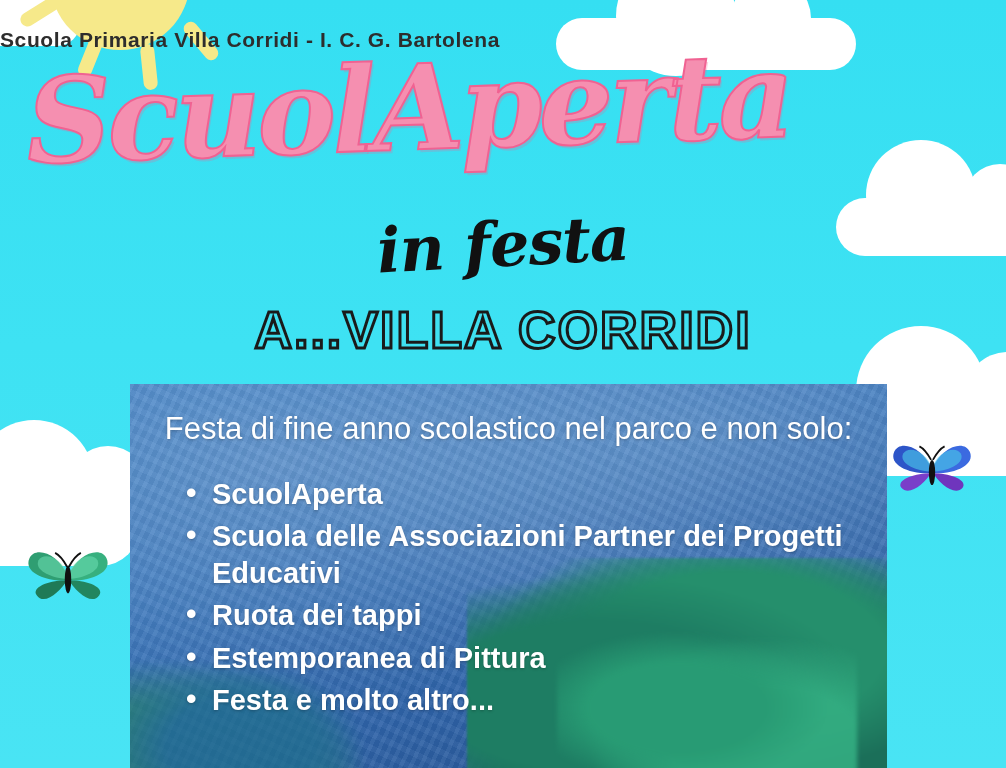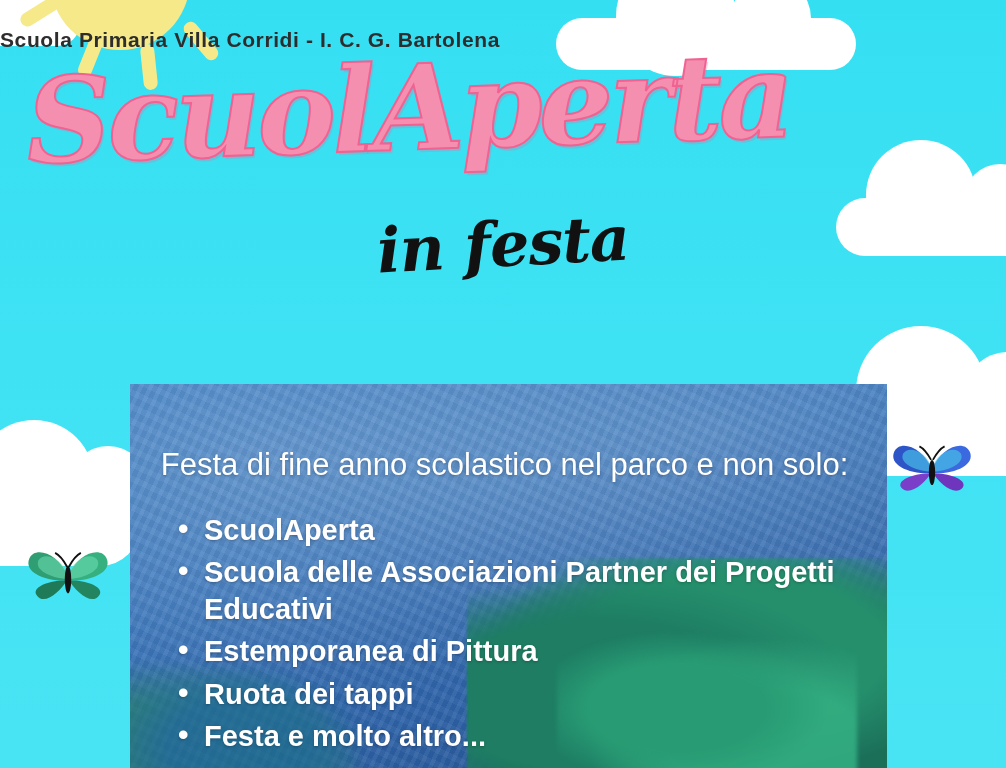--- a/index.html
+++ b/index.html
@@ -255,23 +255,22 @@
     background:
       radial-gradient(ellipse at 50% 60%, #1f6f8c 0 40%, rgba(31,111,140,0) 68%),
       radial-gradient(ellipse at 20% 80%, #27826b 0 42%, rgba(39,130,107,0) 70%);
     filter: blur(3px);
     opacity: 0.7;
   }
 
   .panel-content {
     position: relative;
     z-index: 2;
-    padding: 26px 30px 0 22px;
+    padding: 26px 30px 0 30px;
     color: #ffffff;
-    margin-top: 36px;
   }
   .panel-intro {
     text-align: center;
     font-size: 31px;
     line-height: 1.22;
     font-weight: 500;
     text-shadow: 0 1px 3px rgba(0,0,0,0.25);
   }
   .panel-list {
     margin: 28px 0 0 22px;
@@ -320,34 +319,35 @@
     <div class="ray r3"></div>
     <div class="ray r4"></div>
   </div>
 
   <div class="header-line">Scuola Primaria Villa Corridi - I. C. G. Bartolena</div>
 
   <div class="title-script">ScuolAperta</div>
 
   <div class="subtitle-script">in festa</div>
 
+  <div class="place-name">A...VILLA CORRIDI</div>
 
   <div class="panel">
     <div class="panel-texture"></div>
     <div class="foliage-left"></div>
     <div class="foliage"></div>
     <div class="foliage2"></div>
 
     <div class="panel-content">
       <div class="panel-intro">Festa di fine anno scolastico nel parco e non solo:</div>
       <ul class="panel-list">
         <li>ScuolAperta</li>
         <li>Scuola delle Associazioni Partner dei Progetti Educativi</li>
+        <li>Ruota dei tappi</li>
         <li>Estemporanea di Pittura</li>
-        <li>Ruota dei tappi</li>
         <li>Festa e molto altro...</li>
       </ul>
     </div>
   </div>
 
   <svg class="butterfly bf-right" viewBox="0 0 100 80">
     <g>
       <path d="M50 42 C40 16, 14 8, 8 22 C2 36, 22 46, 46 46 Z" fill="#2d55c8"></path>
       <path d="M50 42 C60 16, 86 8, 92 22 C98 36, 78 46, 54 46 Z" fill="#3b6ae0"></path>
       <path d="M50 44 C42 58, 24 72, 16 62 C10 54, 28 46, 46 46 Z" fill="#7a3ec9"></path>

